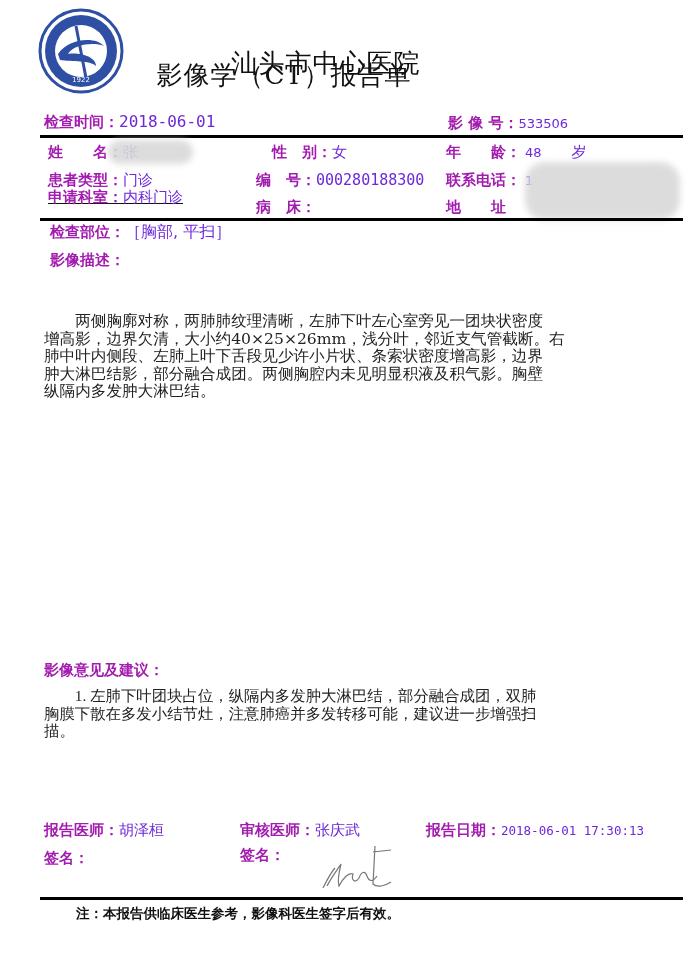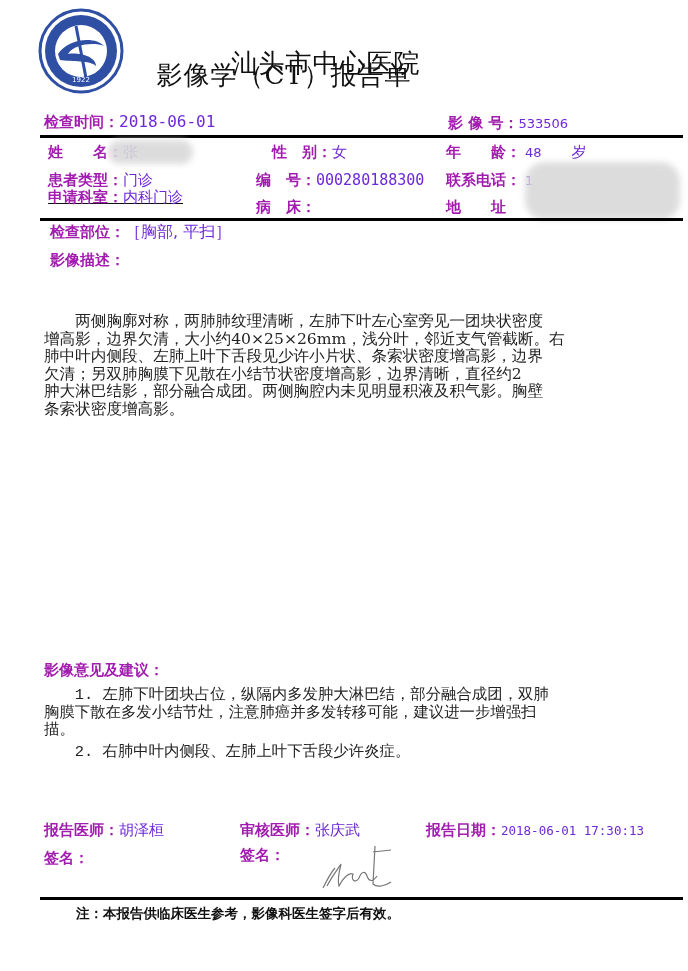--- a/index.html
+++ b/index.html
@@ -82,33 +82,31 @@
   <span class="lbl">检查部位：</span><span class="val" style="font-size:16px">［胸部, 平扫］</span>
 </div>
 <div class="row" style="left:50px; top:250px;">
   <span class="lbl">影像描述：</span>
 </div>
 
 <div class="body-text" style="top:313px;">
   <div>　　两侧胸廓对称，两肺肺纹理清晰，左肺下叶左心室旁见一团块状密度</div>
   <div>增高影，边界欠清，大小约40×25×26mm，浅分叶，邻近支气管截断。右</div>
   <div>肺中叶内侧段、左肺上叶下舌段见少许小片状、条索状密度增高影，边界</div>
-  <div>欠清；另双肺胸膜下见散在小结节状密度增高影，边界清晰，直径约2</div>
   <div>肿大淋巴结影，部分融合成团。两侧胸腔内未见明显积液及积气影。胸壁</div>
-  <div>条索状密度增高影。</div>
+  <div>纵隔内多发肿大淋巴结。</div>
 </div>
 
 <div class="row" style="left:44px; top:660px;">
   <span class="lbl">影像意见及建议：</span>
 </div>
-<div class="body-text" style="top:687px; left:44px; font-family:Liberation Mono, monospace; font-size:15.4px;">
+<div class="body-text" style="top:687px; left:44px; font-family:Liberation Serif, serif; font-size:15.4px;">
   <div>　　1. 左肺下叶团块占位，纵隔内多发肿大淋巴结，部分融合成团，双肺</div>
   <div>胸膜下散在多发小结节灶，注意肺癌并多发转移可能，建议进一步增强扫</div>
   <div>描。</div>
-  <div style="margin-top:4px">　　2. 右肺中叶内侧段、左肺上叶下舌段少许炎症。</div>
 </div>
 
 <div class="row" style="left:44px; top:820px;">
   <span class="lbl">报告医师：</span><span class="val">胡泽桓</span>
 </div>
 <div class="row" style="left:240px; top:820px;">
   <span class="lbl">审核医师：</span><span class="val">张庆武</span>
 </div>
 <div class="row" style="left:426px; top:820px;">
   <span class="lbl">报告日期：</span><span class="val mono" style="font-size:12.5px">2018-06-01 17:30:13</span>

